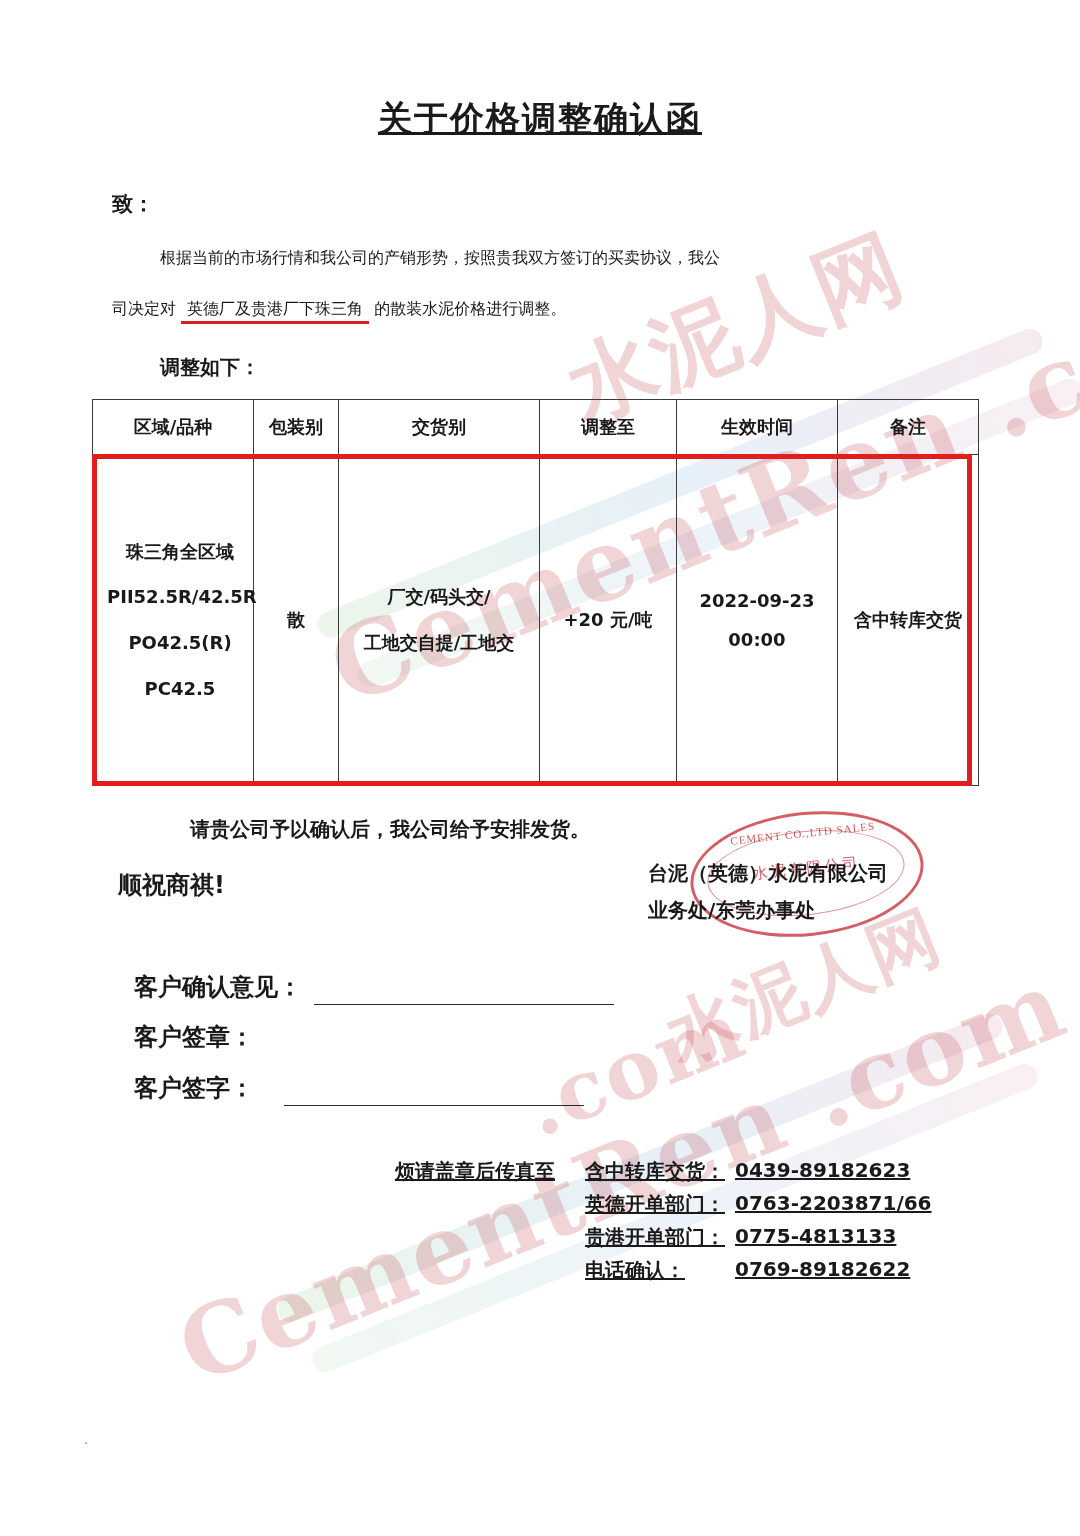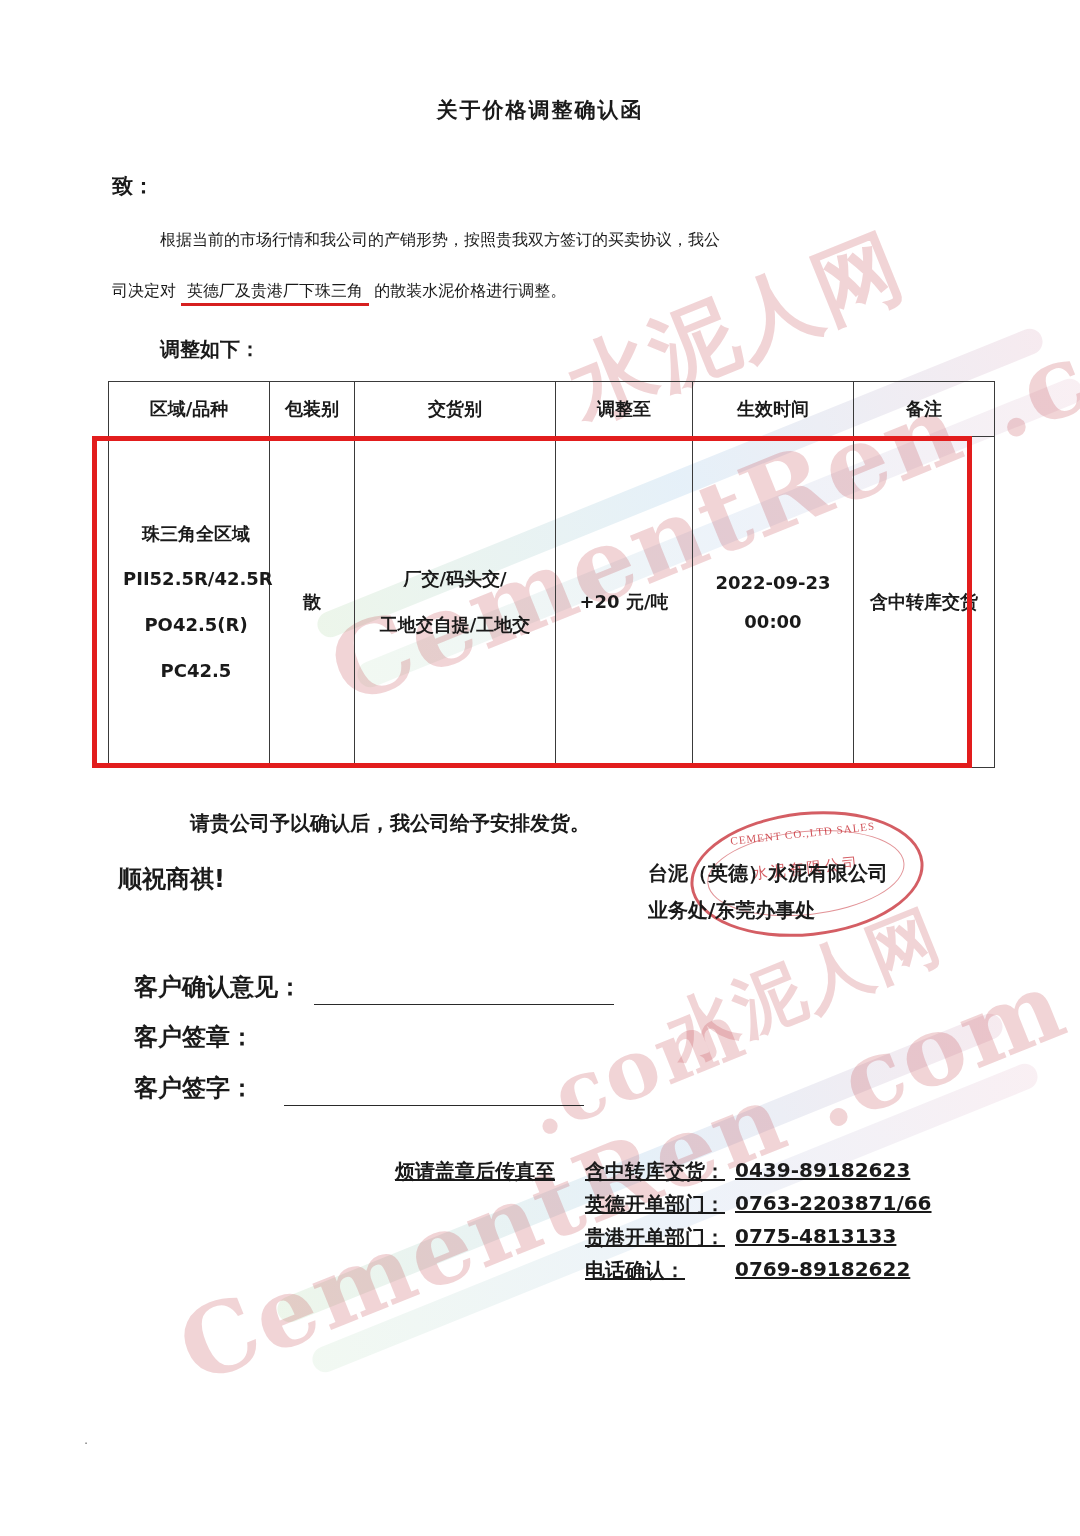--- a/index.html
+++ b/index.html
@@ -53,24 +53,25 @@
   .band-d { left: 285px; top: 1205px; background: linear-gradient(90deg,#dbeedc,#cfdff1,#f0d6e0); }
 
   
   .doc {
     position: relative;
     z-index: 10;
     padding: 0;
   }
   .title {
     text-align: center;
-    font-size: 21px;
+    font-size: 34px;
     font-weight: bold;
     margin: 96px 0 0 0;
     letter-spacing: 2px;
+    text-decoration: underline;
   }
   .to-line {
     margin: 48px 0 0 112px;
     font-size: 21px;
     font-weight: bold;
   }
   .para {
     margin: 28px 0 0 112px;
     font-size: 16px;
     font-weight: normal;
@@ -91,21 +92,20 @@
   
   .tbl-wrap {
     margin: 18px 0 0 92px;
     width: 880px;
     position: relative;
   }
   table.price {
     border-collapse: collapse;
     width: 880px;
     table-layout: fixed;
-    margin-left: 16px;
   }
   table.price th, table.price td {
     border: 1px solid #3a3a3a;
     font-size: 18px;
     font-weight: bold;
     text-align: center;
     vertical-align: middle;
     padding: 0;
   }
   table.price thead th { height: 54px; }
@@ -134,21 +134,21 @@
     top: 55px;
     width: 880px;
     height: 332px;
     border: 5px solid #e21d1d;
     box-sizing: border-box;
     pointer-events: none;
   }
 
   
   .closing {
-    margin: 42px 0 0 190px;
+    margin: 30px 0 0 190px;
     font-size: 20px;
     font-weight: bold;
   }
   .regards {
     margin: 26px 0 0 118px;
     font-size: 24px;
     font-weight: bold;
   }
 
   .signblock {

